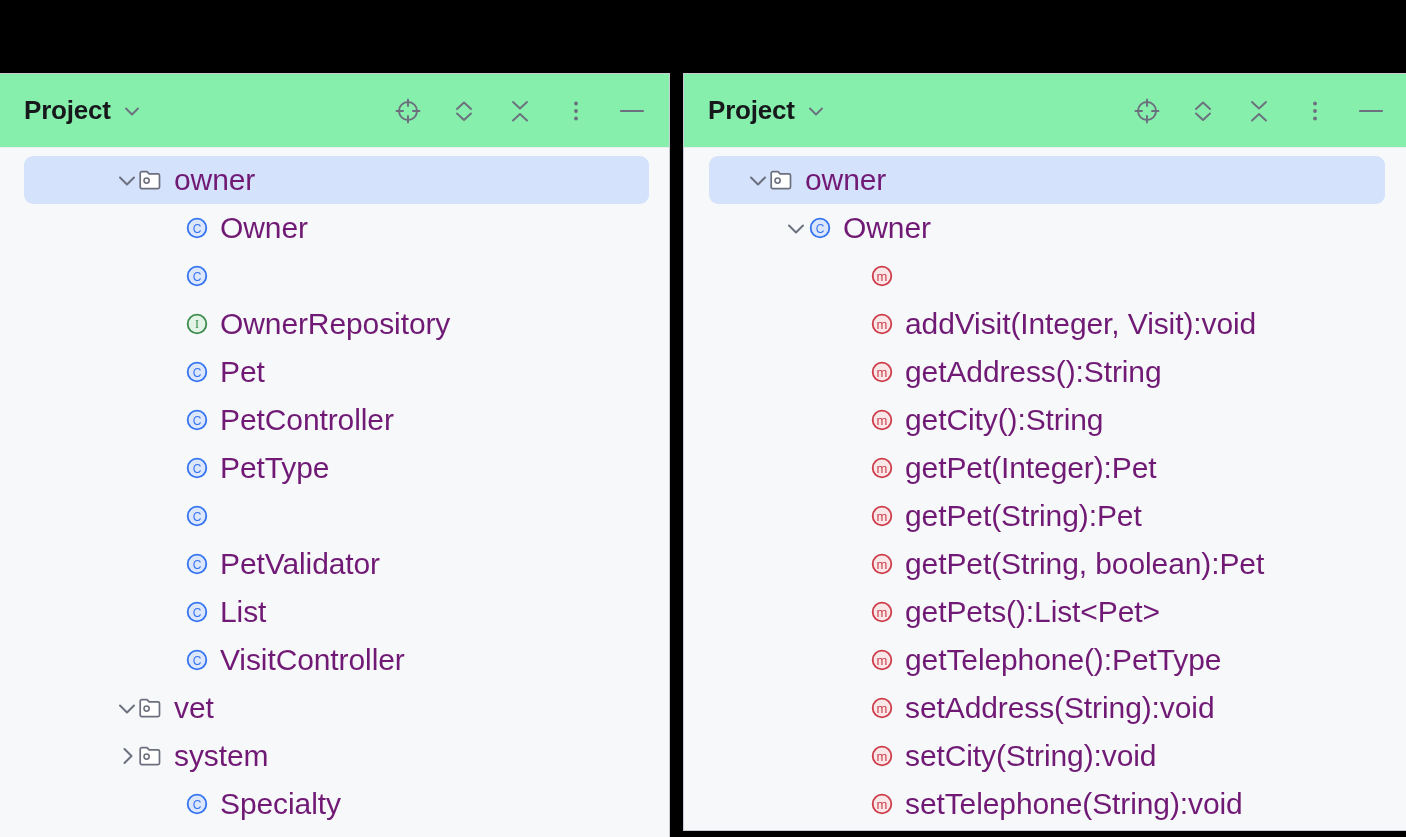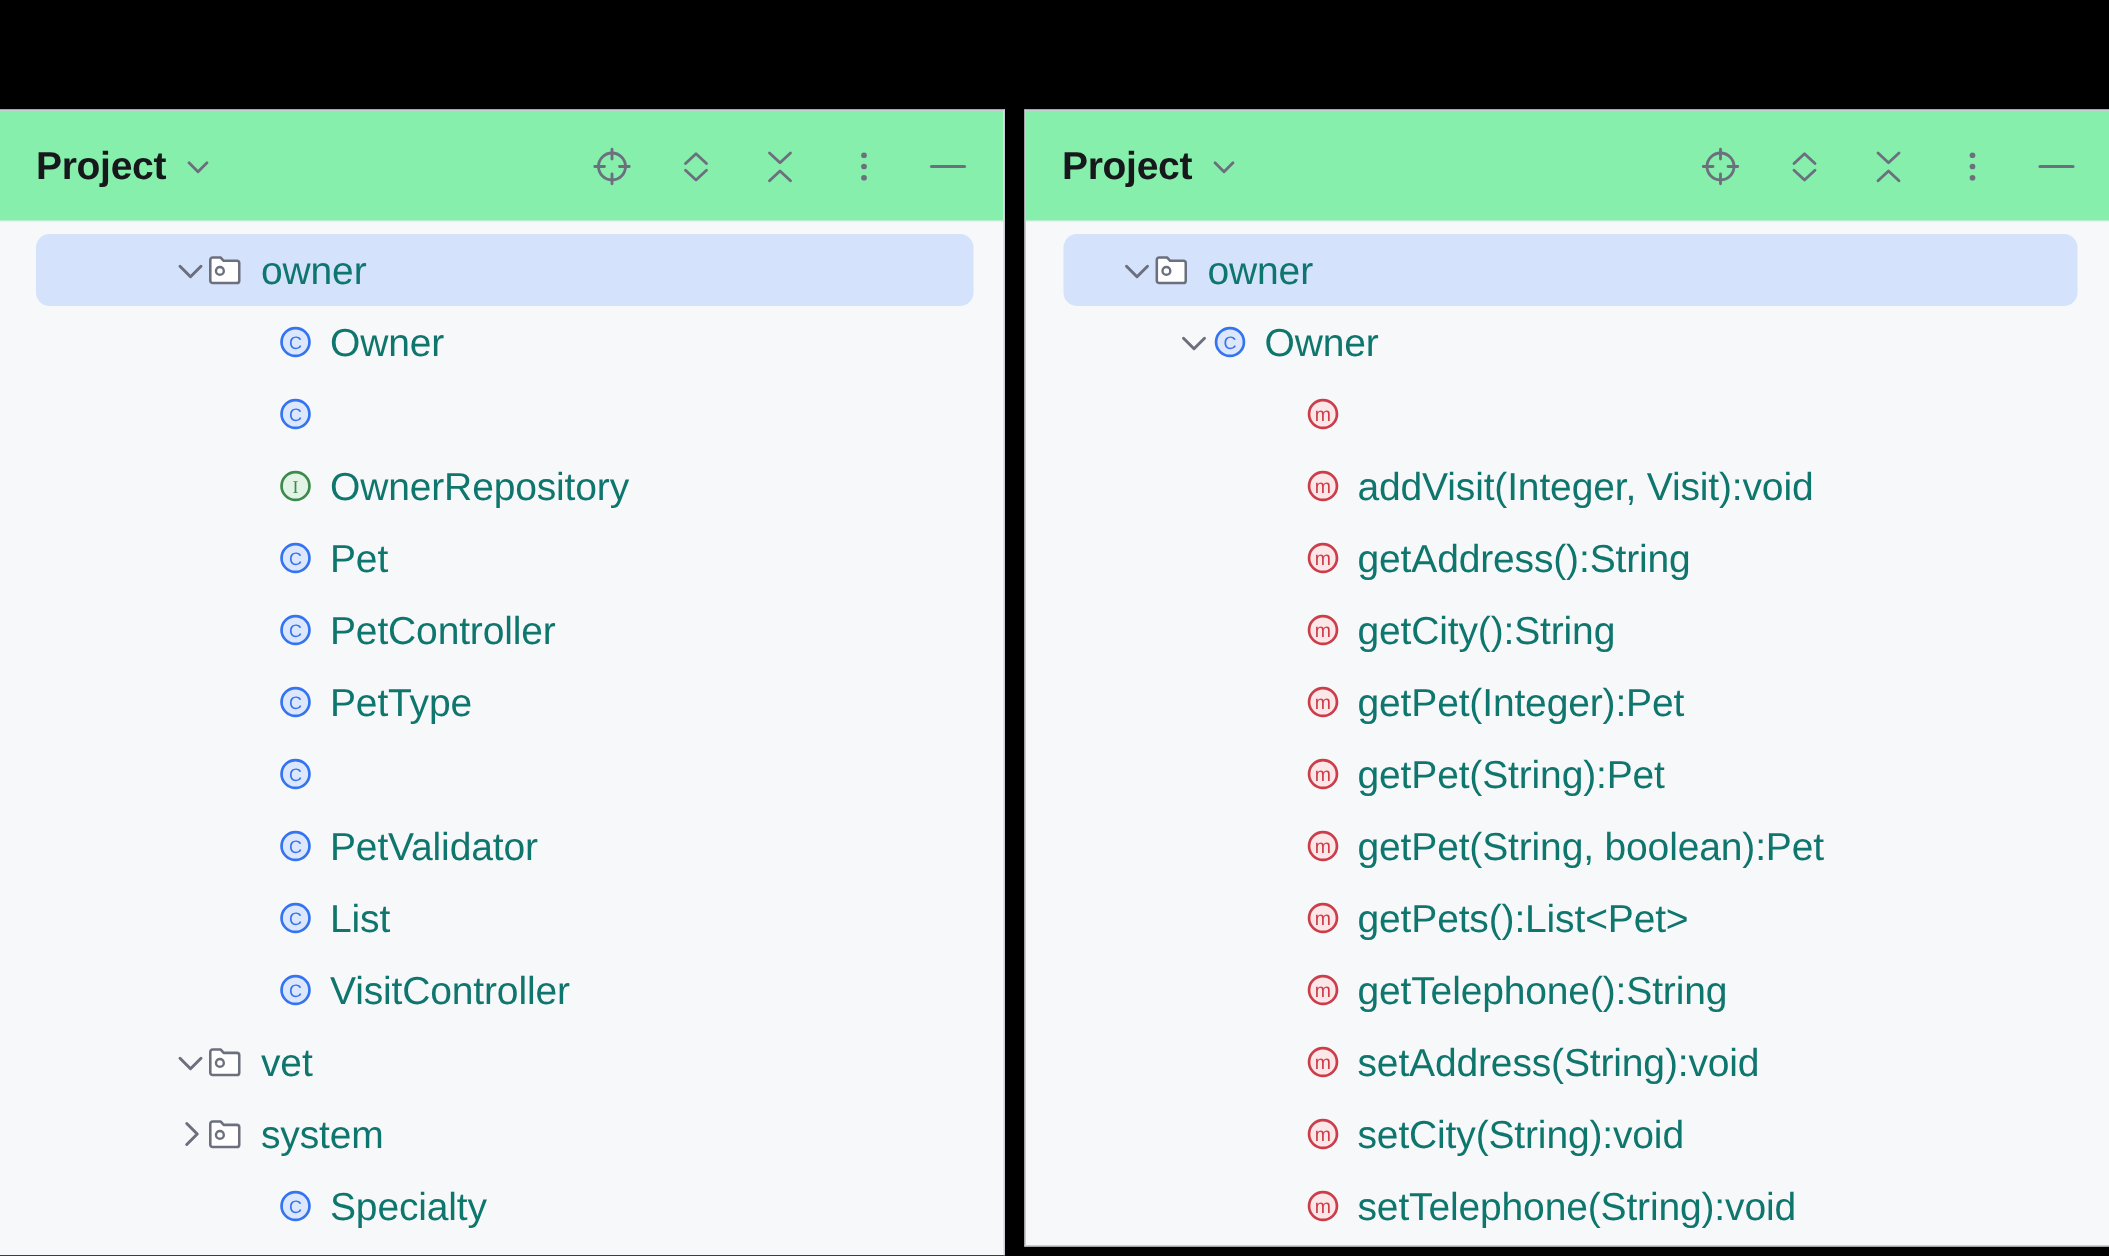--- a/index.html
+++ b/index.html
@@ -107,22 +107,22 @@
 
   .node-icon {
     flex: 0 0 auto;
     width: 26px; height: 26px;
     margin-right: 10px;
     display: flex; align-items: center; justify-content: center;
   }
   .node-icon svg { display: block; }
 
   .node-label {
-    font-size: 26px;
-    color: #0f766e;
+    font-size: 30px;
+    color: #701a75;
     line-height: 1;
     letter-spacing: -0.1px;
   }
   .ind-1 { padding-left: 46px; }
   .ind-2 { padding-left: 92px; }
   .ind-3 { padding-left: 138px; }
 
   .panel-right .ind-1 { padding-left: 38px; }
   .panel-right .ind-2 { padding-left: 76px; }
 </style>
@@ -479,21 +479,21 @@
             <span class="node-label">getPets():List&lt;Pet&gt;</span>
           </div>
           <div class="tree-row ind-3">
             <span class="twisty blank"></span>
             <span class="node-icon">
               <svg width="26" height="26" viewBox="0 0 26 26" xmlns="http://www.w3.org/2000/svg">
                 <circle cx="13" cy="13" r="9.3" fill="#FBE6E8" stroke="#CC3D49" stroke-width="1.8"></circle>
                 <text x="13" y="17.8" text-anchor="middle" font-family="Liberation Sans, sans-serif" font-size="13" fill="#CC3D49">m</text>
               </svg>
             </span>
-            <span class="node-label">getTelephone():String</span>
+            <span class="node-label">getTelephone():PetType</span>
           </div>
           <div class="tree-row ind-3">
             <span class="twisty blank"></span>
             <span class="node-icon">
               <svg width="26" height="26" viewBox="0 0 26 26" xmlns="http://www.w3.org/2000/svg">
                 <circle cx="13" cy="13" r="9.3" fill="#FBE6E8" stroke="#CC3D49" stroke-width="1.8"></circle>
                 <text x="13" y="17.8" text-anchor="middle" font-family="Liberation Sans, sans-serif" font-size="13" fill="#CC3D49">m</text>
               </svg>
             </span>
             <span class="node-label">setAddress(String):void</span>

